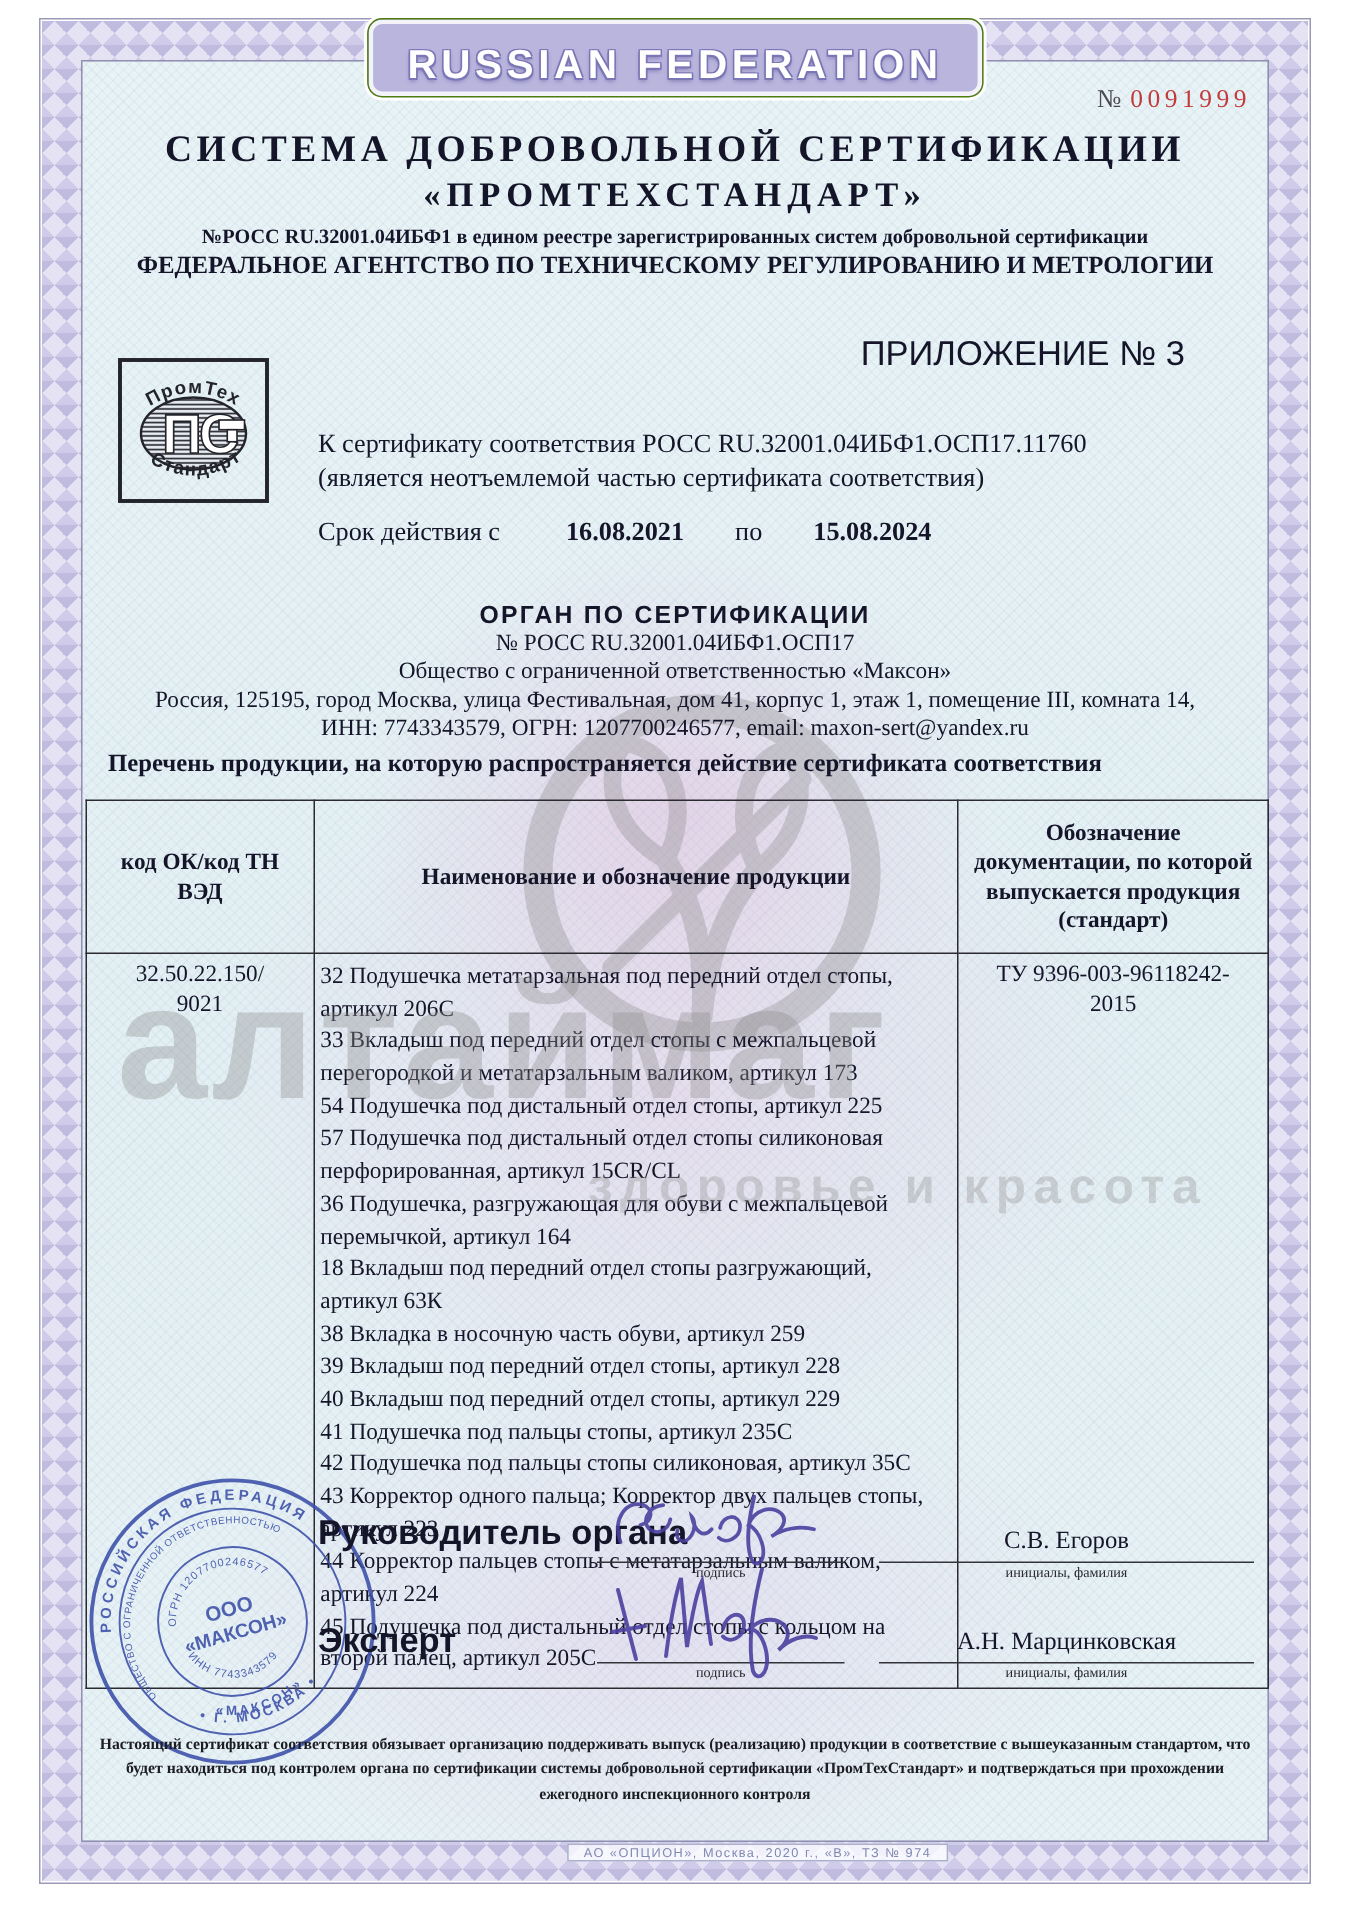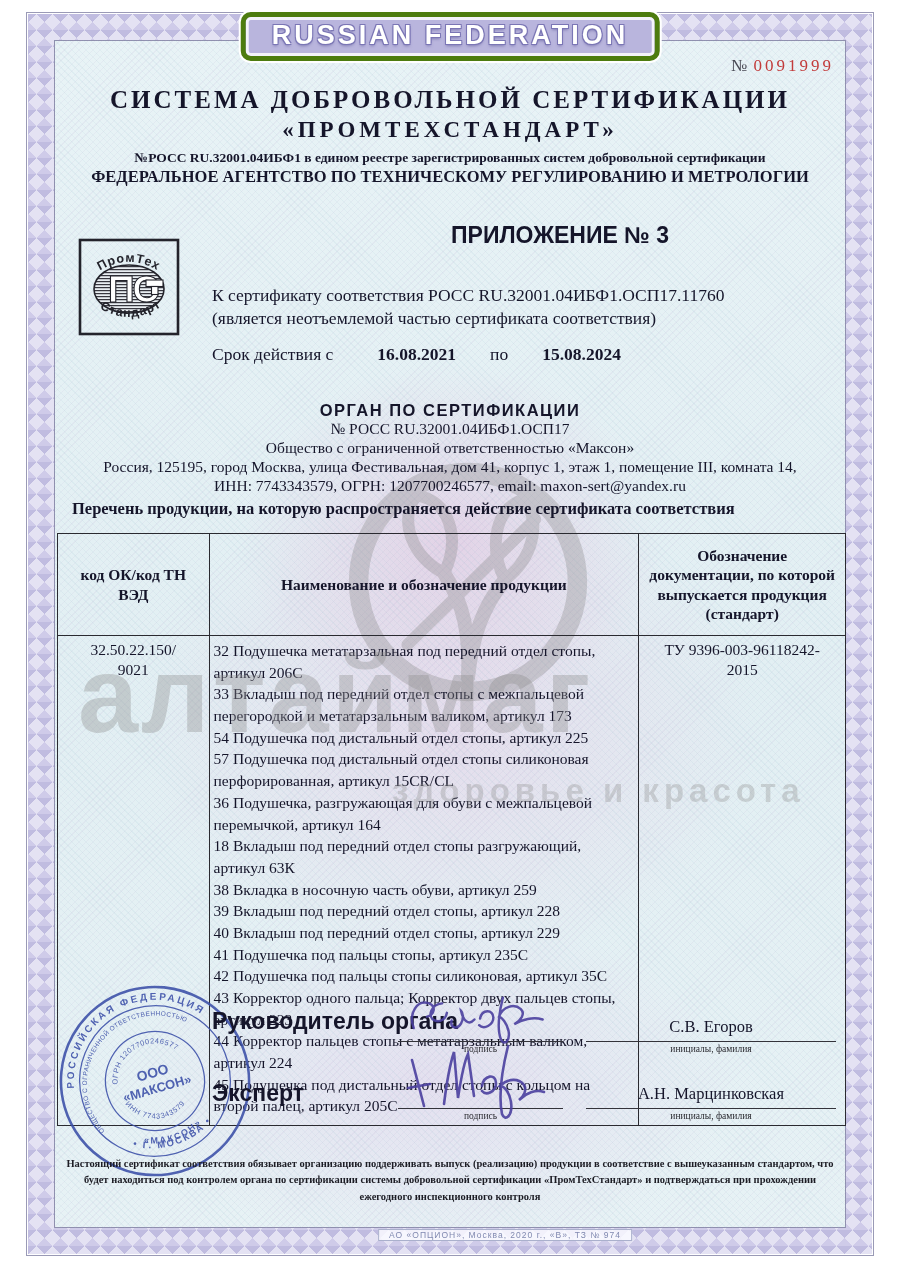--- a/index.html
+++ b/index.html
@@ -19,36 +19,36 @@
       radial-gradient(ellipse 300px 250px at 50% 42%, rgba(226,196,224,.62), rgba(226,196,224,0) 70%),
       radial-gradient(ellipse 430px 340px at 50% 58%, rgba(230,205,230,.55), rgba(230,205,230,0) 72%),
       radial-gradient(ellipse 430px 240px at 48% 88%, rgba(226,206,234,.5), rgba(226,206,234,0) 70%),
       linear-gradient(180deg,#e8f3f6 0%,#e2eff3 55%,#e7f2f5 100%);}
   .texture{position:absolute;inset:40px 54px 44px 54px;pointer-events:none;
     background-image:
       repeating-linear-gradient(45deg, rgba(140,185,200,.10) 0 1px, transparent 1px 5px),
       repeating-linear-gradient(-45deg, rgba(175,155,200,.10) 0 1px, transparent 1px 5px);}
   
   .badge{position:absolute;top:12px;left:50%;transform:translateX(-50%);z-index:6;
-    background:#b9b5dd;border:5px solid #4d7c0f;border-radius:10px;
-    box-shadow:inset 0 0 0 3px #f4f3fb, 0 0 0 2px #ffffff;padding:3px 26px 5px;}
+    background:#b9b5dd;border:1px solid #4d7c0f;border-radius:10px;
+    box-shadow:inset 0 0 0 3px #f4f3fb, 0 0 0 2px #ffffff;padding:15px 26px 5px;}
   .badge span{font-family:"Liberation Sans",sans-serif;font-weight:700;font-size:27px;
     letter-spacing:3px;color:#fff;
     text-shadow:1px 1px 0 #7b76b5,-1px -1px 0 #7b76b5,1px -1px 0 #7b76b5,-1px 1px 0 #7b76b5,0 2px 3px rgba(90,85,150,.6);}
   .cert-number{position:absolute;top:56px;right:66px;z-index:5;font-size:17px;}
   .cert-number .num-sign{color:#4a4a55;margin-right:6px;}
   .cert-number .num-val{color:#c23b3b;font-weight:400;letter-spacing:3px;}
   .title-block{position:absolute;top:86px;left:60px;right:60px;text-align:center;z-index:5;line-height:1.12;}
   .title-1{font-size:25px;font-weight:700;letter-spacing:3px;}
   .title-2{font-size:23px;font-weight:700;letter-spacing:4px;margin-top:3px;}
   .title-3{font-size:13.5px;font-weight:700;margin-top:7px;}
   .title-4{font-size:16.5px;font-weight:700;margin-top:3px;}
   
-  .appendix-title{position:absolute;top:222px;left:330px;width:460px;text-align:center;z-index:5;
-    font-family:"Liberation Sans",sans-serif;font-weight:700;font-size:23px;}
+  .appendix-title{position:absolute;top:222px;left:330px;width:460px;text-align:right;z-index:5;
+    font-family:"Liberation Sans",sans-serif;font-weight:400;font-size:23px;}
   .logo{position:absolute;left:78px;top:238px;width:102px;height:98px;z-index:5;}
   .cert-lines{position:absolute;left:212px;top:284px;width:620px;font-size:17.5px;line-height:1.32;z-index:5;}
   .validity{position:absolute;left:212px;top:344px;font-size:17.5px;z-index:5;}
   .validity .date{font-weight:700;}
   .validity .gap1{margin-left:44px;} .validity .gap2{margin-left:34px;} .validity .gap3{margin-left:34px;}
   
   .organ{position:absolute;top:400px;left:60px;right:60px;text-align:center;z-index:5;line-height:1.22;}
   .organ-title{font-family:"Liberation Sans",sans-serif;font-weight:700;font-size:16.5px;letter-spacing:1.5px;}
   .organ-line{font-size:15.5px;}
   .list-heading{position:absolute;top:499px;left:72px;z-index:5;font-weight:700;font-size:16.5px;}

